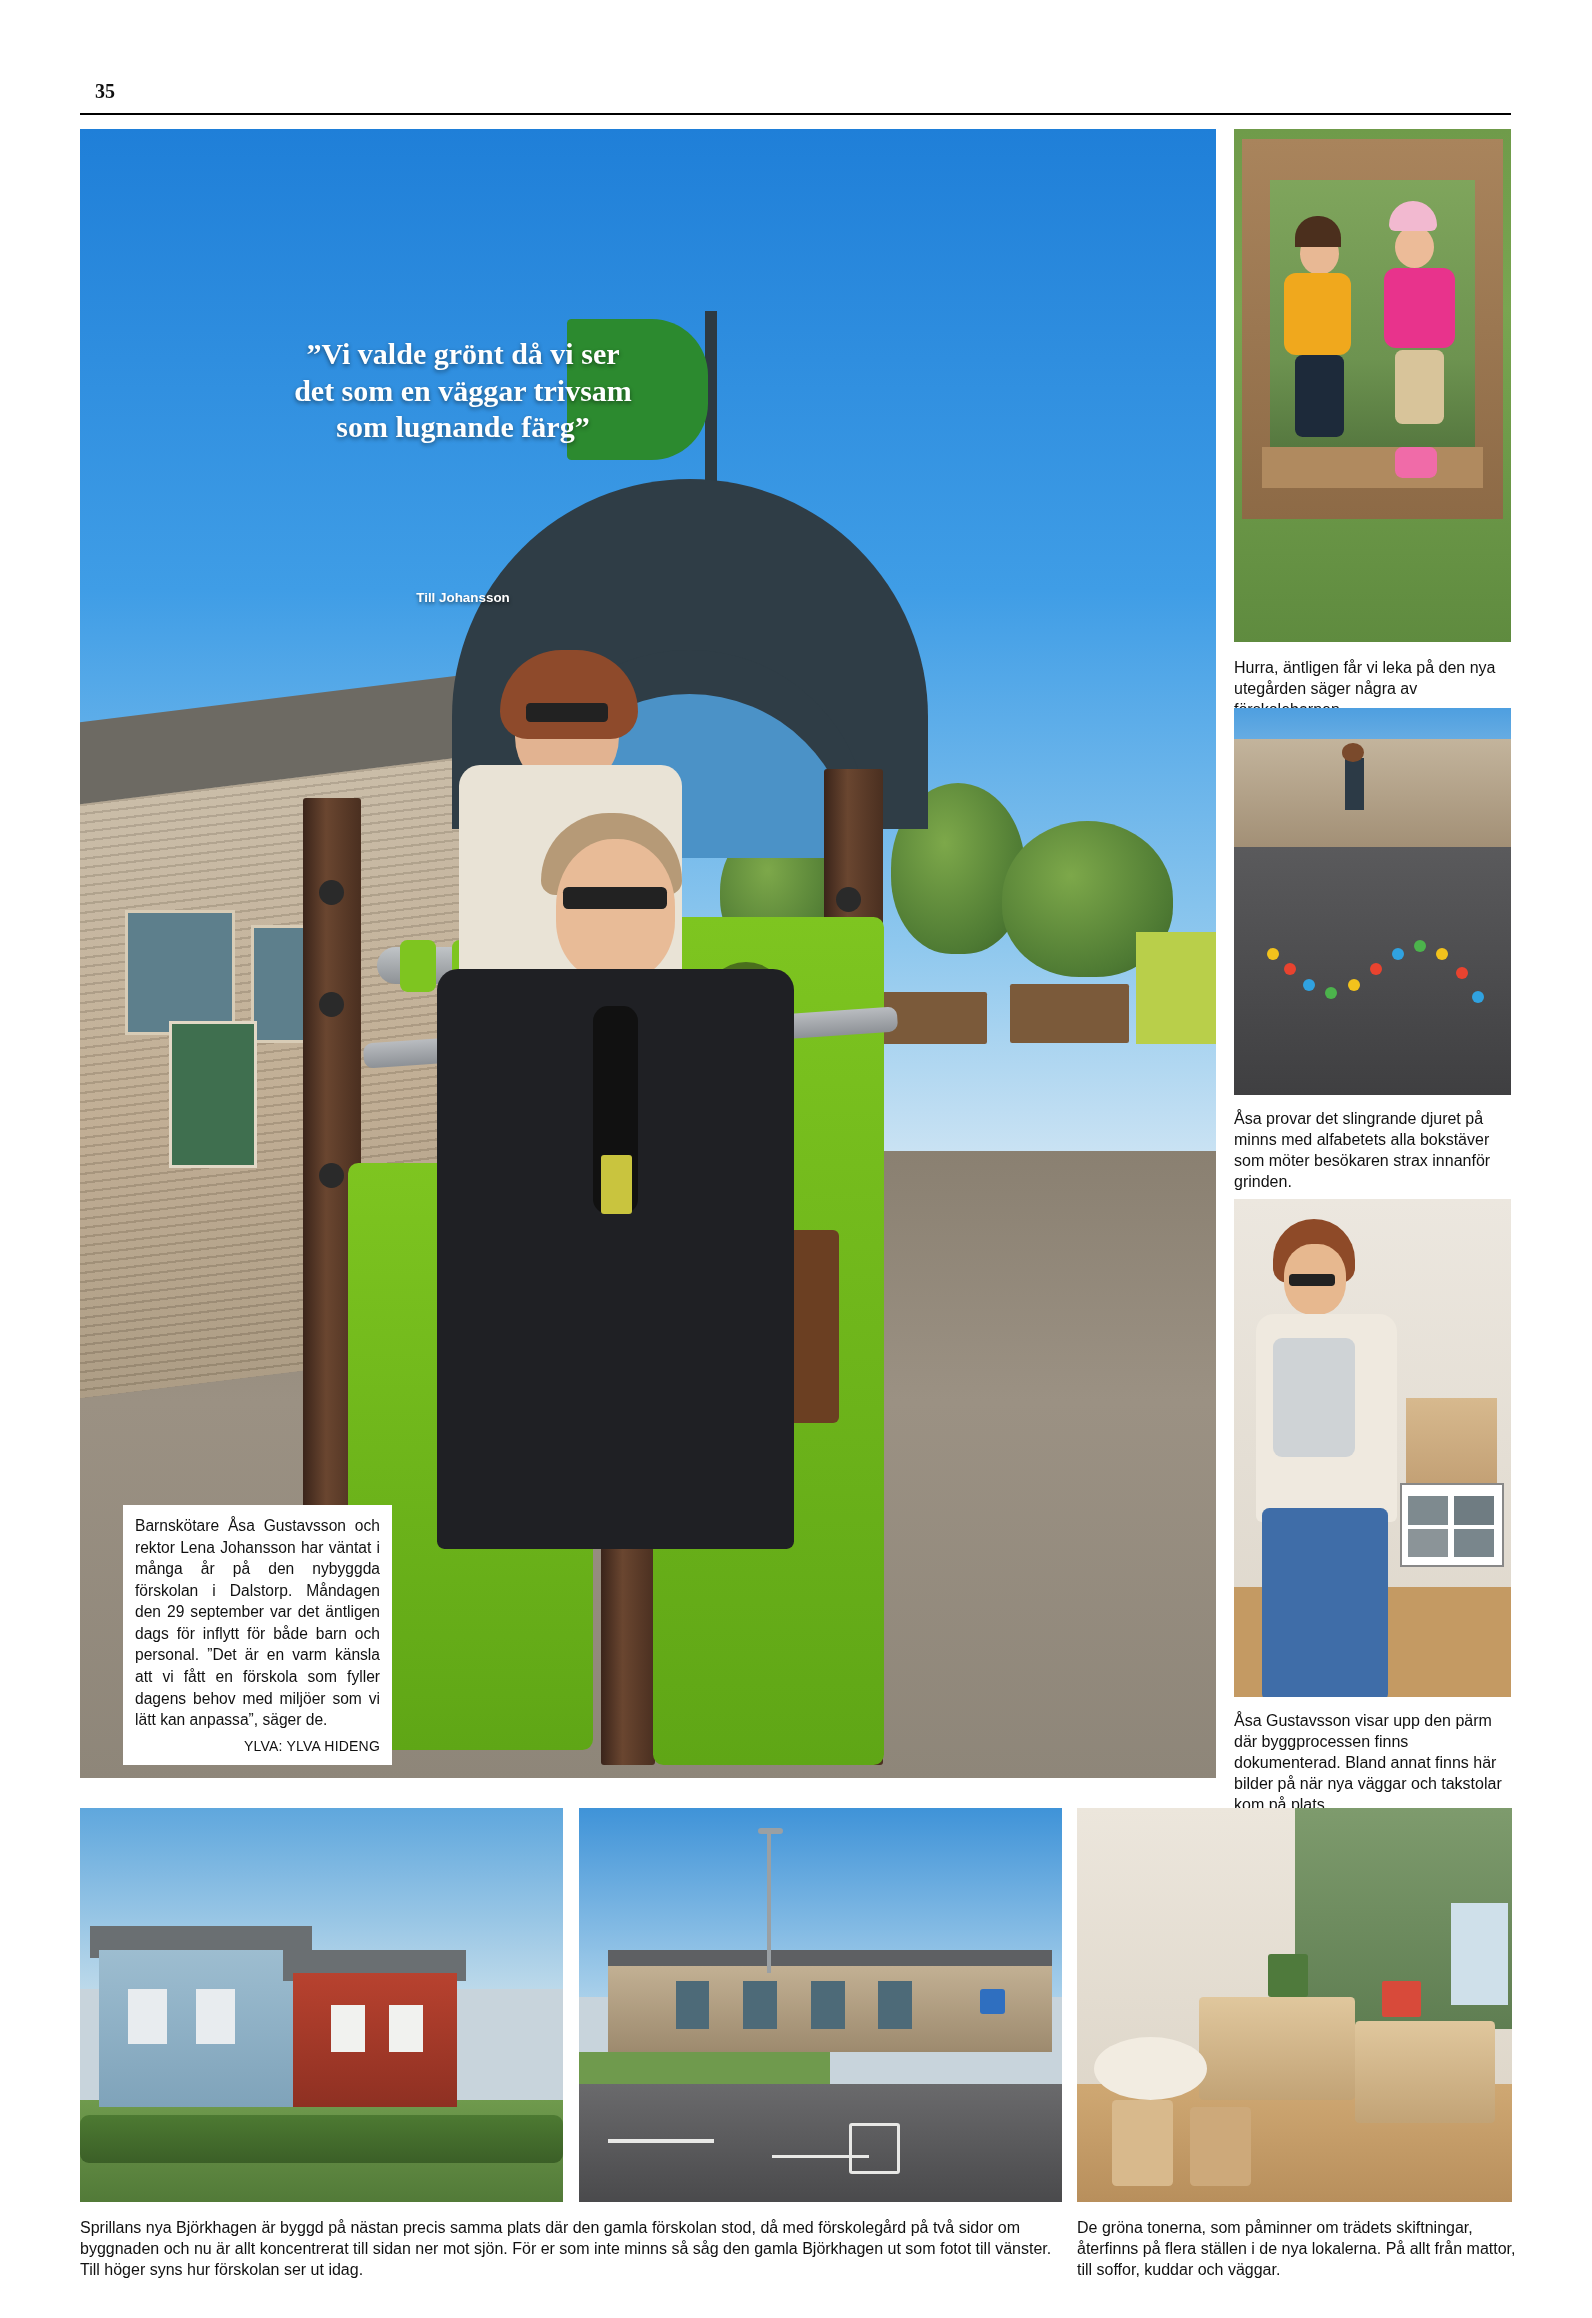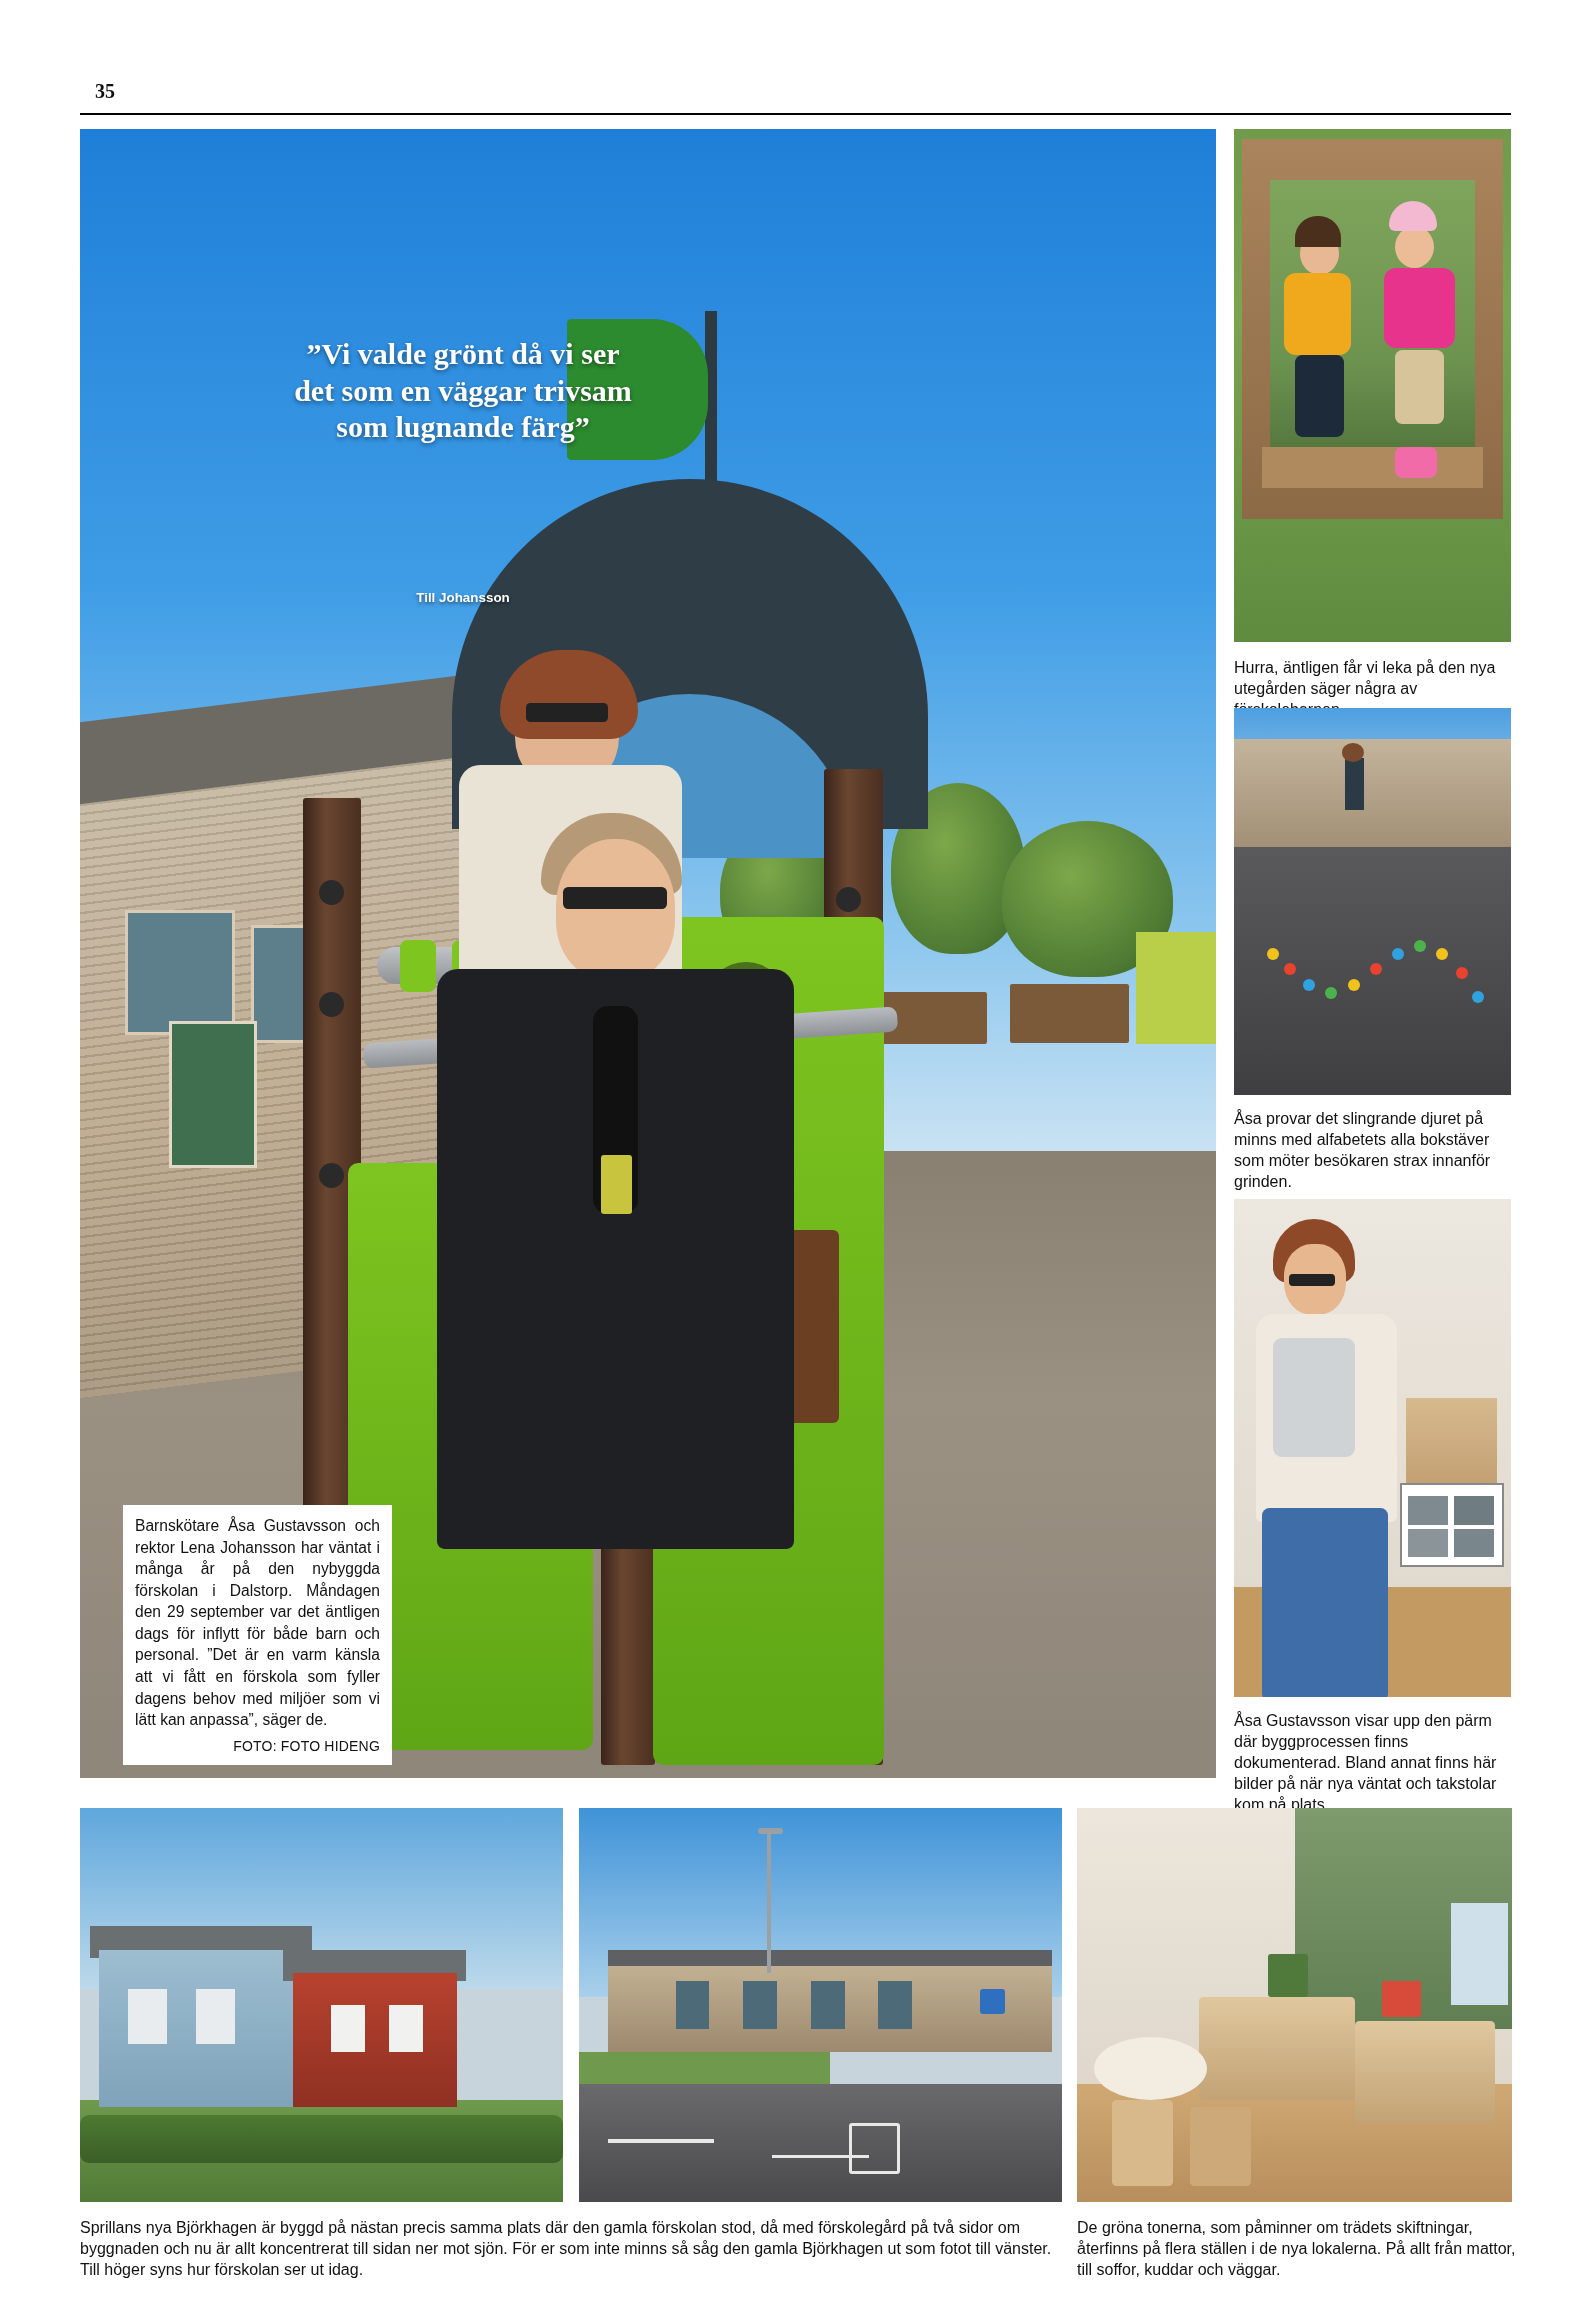--- a/index.html
+++ b/index.html
@@ -335,21 +335,21 @@
   <div class="person-body" style="left:357px; top:840px; width:357px; height:580px; background:#1f2024;"></div>
   <div style="position:absolute; left:513px; top:877px; width:45px; height:208px; background:#111; border-radius:15px;"></div>
   <div style="position:absolute; left:521px; top:1026px; width:31px; height:59px; background:#c9c43e; border-radius:3px;"></div>
 
   <div class="pullquote">”Vi valde grönt då vi ser det som en väggar trivsam som lugnande färg”</div>
   <div class="pullquote-attr">Till Johansson</div>
 </div>
 
 <div class="hero-capbox">
   <p>Barnskötare Åsa Gustavsson och rektor Lena Johansson har väntat i många år på den nybyggda förskolan i Dalstorp. Måndagen den 29 september var det äntligen dags för inflytt för både barn och personal. ”Det är en varm känsla att vi fått en förskola som fyller dagens behov med miljöer som vi lätt kan anpassa”, säger de.</p>
-  <p class="photo-credit">FOTO: FOTO HIDENG</p>
+  <p class="photo-credit">YLVA: YLVA HIDENG</p>
 </div>
 
 <div class="photo" id="right-photo-1">
   <div class="r1-grass"></div>
   <div class="r1-hut"></div>
   <div class="r1-opening"></div>
   <div class="r1-bench"></div>
 
   <div style="position:absolute; left:24%; top:20%; width:39px; height:43px; border-radius:50%; background:#e8b894;"></div>
   <div style="position:absolute; left:22%; top:17%; width:46px; height:31px; border-radius:22px 22px 0 0; background:#4b2f1d;"></div>
@@ -394,21 +394,21 @@
   <div style="position:absolute; left:8%; top:23%; width:141px; height:208px; background:#efe9df; border-radius:18px 18px 6px 6px;"></div>
   <div style="position:absolute; left:14%; top:28%; width:82px; height:119px; background:#cfd3d6; border-radius:9px;"></div>
   <div style="position:absolute; left:10%; top:62%; width:126px; height:193px; background:#3f6da8; border-radius:7.4px;"></div>
   <div class="r3-binder">
     <div style="position:absolute; left:6%; top:14%; width:40%; height:36%; background:#7e8a8f;"></div>
     <div style="position:absolute; left:52%; top:14%; width:40%; height:36%; background:#6f7c82;"></div>
     <div style="position:absolute; left:6%; top:56%; width:40%; height:34%; background:#8b9498;"></div>
     <div style="position:absolute; left:52%; top:56%; width:40%; height:34%; background:#79868c;"></div>
   </div>
 </div>
-<div class="caption" id="right-cap-3">Åsa Gustavsson visar upp den pärm där byggprocessen finns dokumenterad. Bland annat finns här bilder på när nya väntat och takstolar kom på plats.</div>
+<div class="caption" id="right-cap-3">Åsa Gustavsson visar upp den pärm där byggprocessen finns dokumenterad. Bland annat finns här bilder på när nya väggar och takstolar kom på plats.</div>
 
 <div class="photo" id="bottom-photo-1">
   <div class="b1-sky"></div>
   <div class="b1-lawn"></div>
   <div class="b1-roof" style="left:2%; top:30%; width:46%; height:8%;"></div>
   <div class="b1-house-blue"></div>
   <div class="b1-roof" style="left:42%; top:36%; width:38%; height:8%;"></div>
   <div class="b1-house-red"></div>
   <div style="position:absolute; left:10%; top:46%; width:8%; height:14%; background:#e8ecef;"></div>
   <div style="position:absolute; left:24%; top:46%; width:8%; height:14%; background:#e8ecef;"></div>

